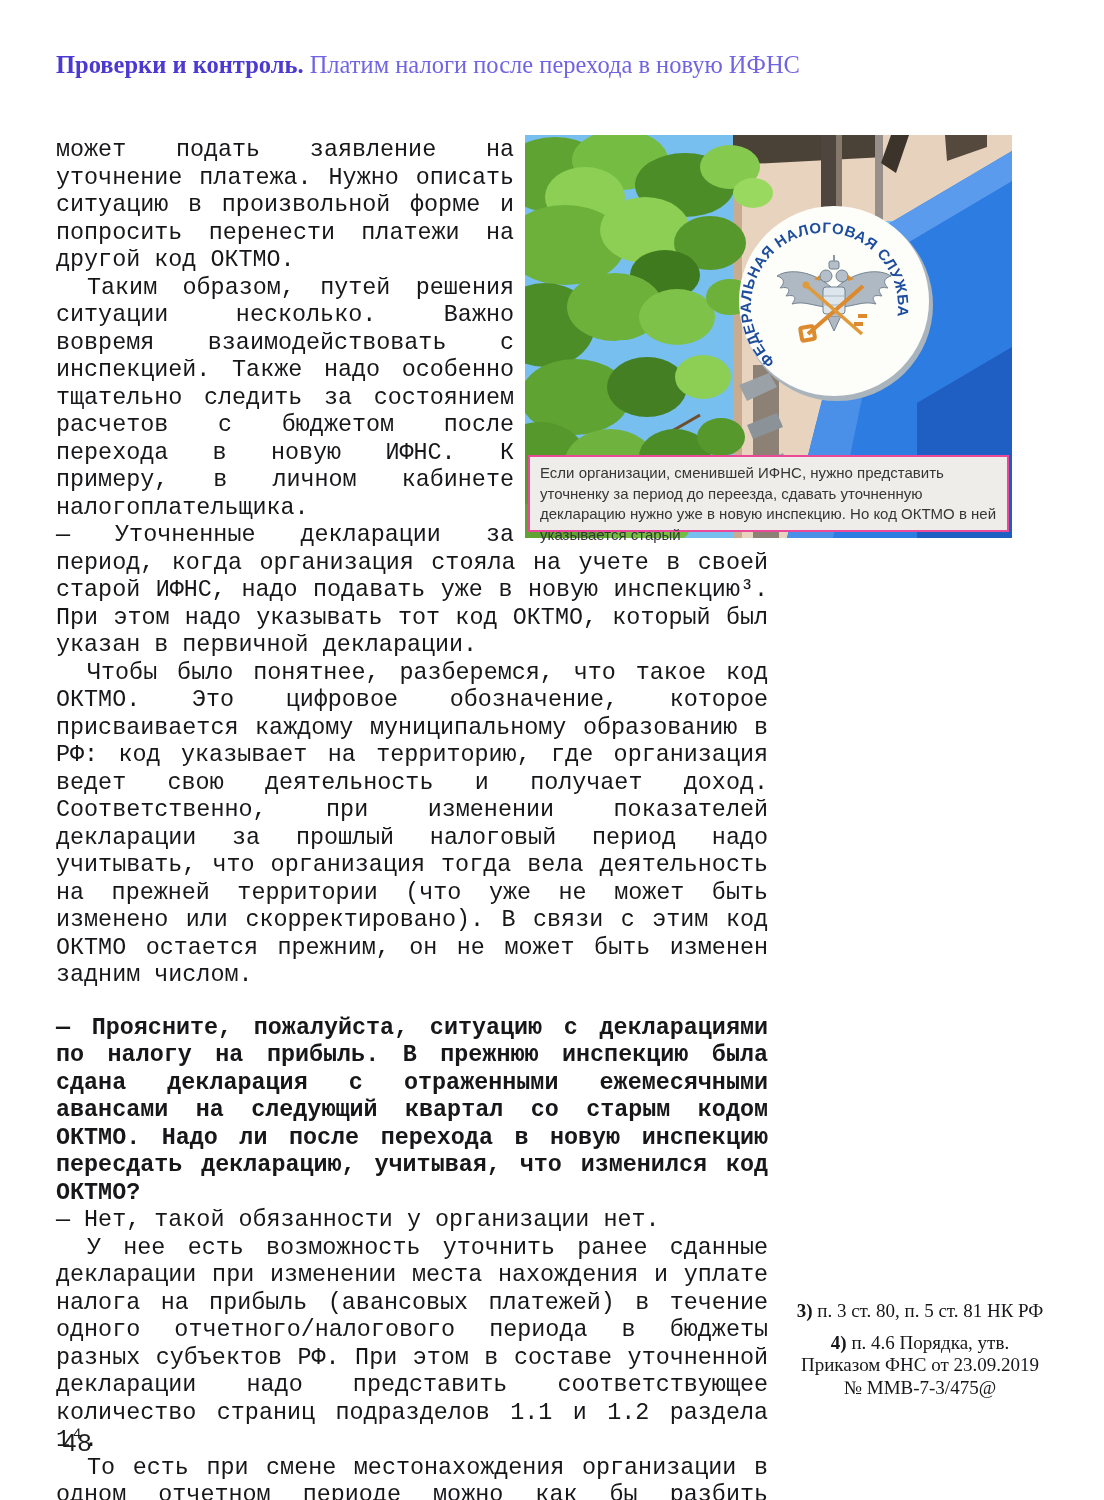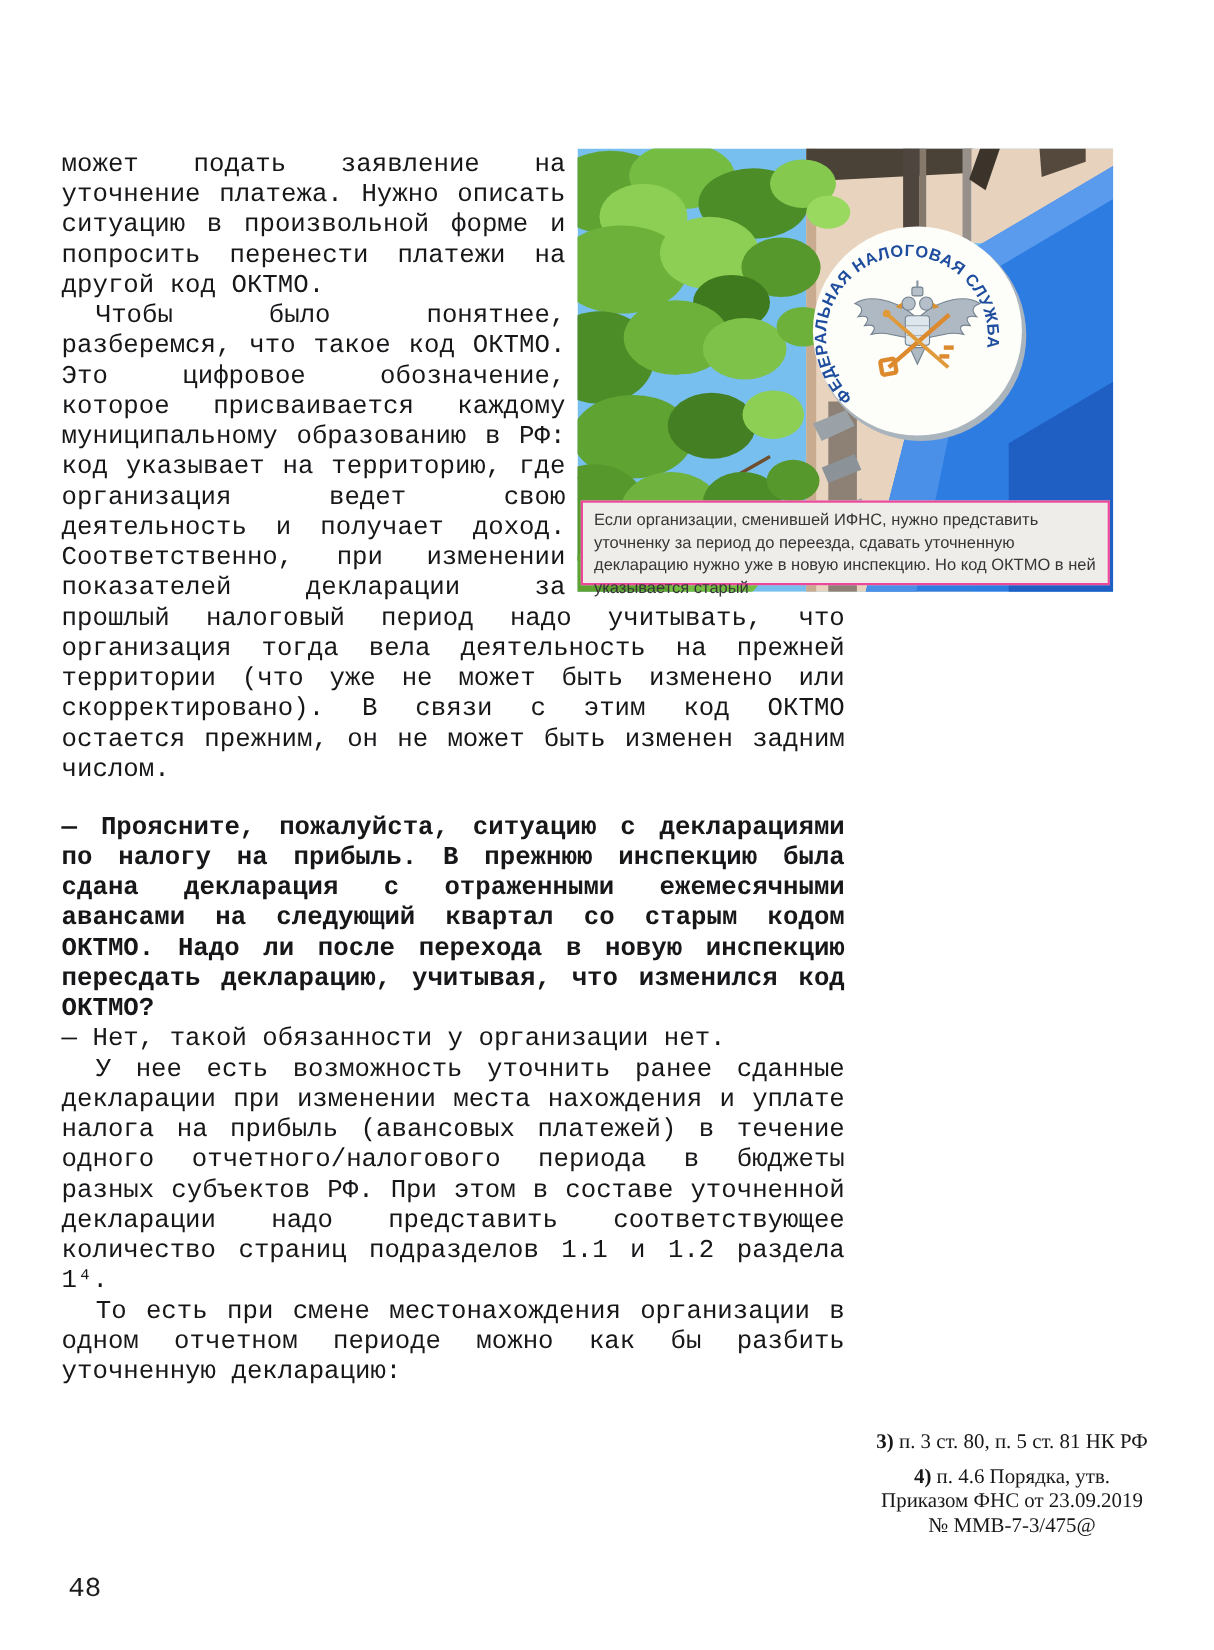--- a/index.html
+++ b/index.html
@@ -42,24 +42,30 @@
 
   
   .page-number { position:absolute; left:62px; top:1430px;
     font-family:Liberation Mono, monospace; font-size:25px; color:#1d1d1d; }
 </style>
 </head>
 <body>
 
 <div class="page">
 
+  <div class="header">
+    <span class="kicker">Проверки и контроль.</span>
+    <span class="title">Платим налоги после перехода в новую ИФНС</span>
+  </div>
 
   <div class="main">
     <div class="photo-spacer"></div>
     <p class="plain">может подать заявление на уточнение платежа. Нужно описать ситуацию в произвольной форме и попросить перенести платежи на другой код ОКТМО.</p>
+    <p class="indent">Таким образом, путей решения ситуации несколько. Важно вовремя взаимодействовать с инспекцией. Также надо особенно тщательно следить за состоянием расчетов с бюджетом после перехода в новую ИФНС. К примеру, в личном кабинете налогоплательщика.</p>
+    <p class="plain">—  Уточненные декларации за период, когда организация стояла на учете в своей старой ИФНС, надо подавать уже в новую инспекцию³. При этом надо указывать тот код ОКТМО, который был указан в первичной декларации.</p>
     <p class="indent">Чтобы было понятнее, разберемся, что такое код ОКТМО. Это цифровое обозначение, которое присваивается каждому муниципальному образованию в РФ: код указывает на территорию, где организация ведет свою деятельность и получает доход. Соответственно, при изменении показателей декларации за прошлый налоговый период надо учитывать, что организация тогда вела деятельность на прежней территории (что уже не может быть изменено или скорректировано). В связи с этим код ОКТМО остается прежним, он не может быть изменен задним числом.</p>
     <p class="q">—  Проясните, пожалуйста, ситуацию с декларациями по налогу на прибыль. В прежнюю инспекцию была сдана декларация с отраженными ежемесячными авансами на следующий квартал со старым кодом ОКТМО. Надо ли после перехода в новую инспекцию пересдать декларацию, учитывая, что изменился код ОКТМО?</p>
     <p class="plain">—  Нет, такой обязанности у организации нет.</p>
     <p class="indent">У нее есть возможность уточнить ранее сданные декларации при изменении места нахождения и уплате налога на прибыль (авансовых платежей) в течение одного отчетного/налогового периода в бюджеты разных субъектов РФ. При этом в составе уточненной декларации надо представить соответствующее количество страниц подразделов 1.1 и 1.2 раздела 1⁴.</p>
     <p class="indent">То есть при смене местонахождения организации в одном отчетном периоде можно как бы разбить уточненную декларацию:</p>
   </div>
 
   <figure class="photo-block" style="margin:0">
     <svg viewBox="0 0 487 403" xmlns="http://www.w3.org/2000/svg">
 

